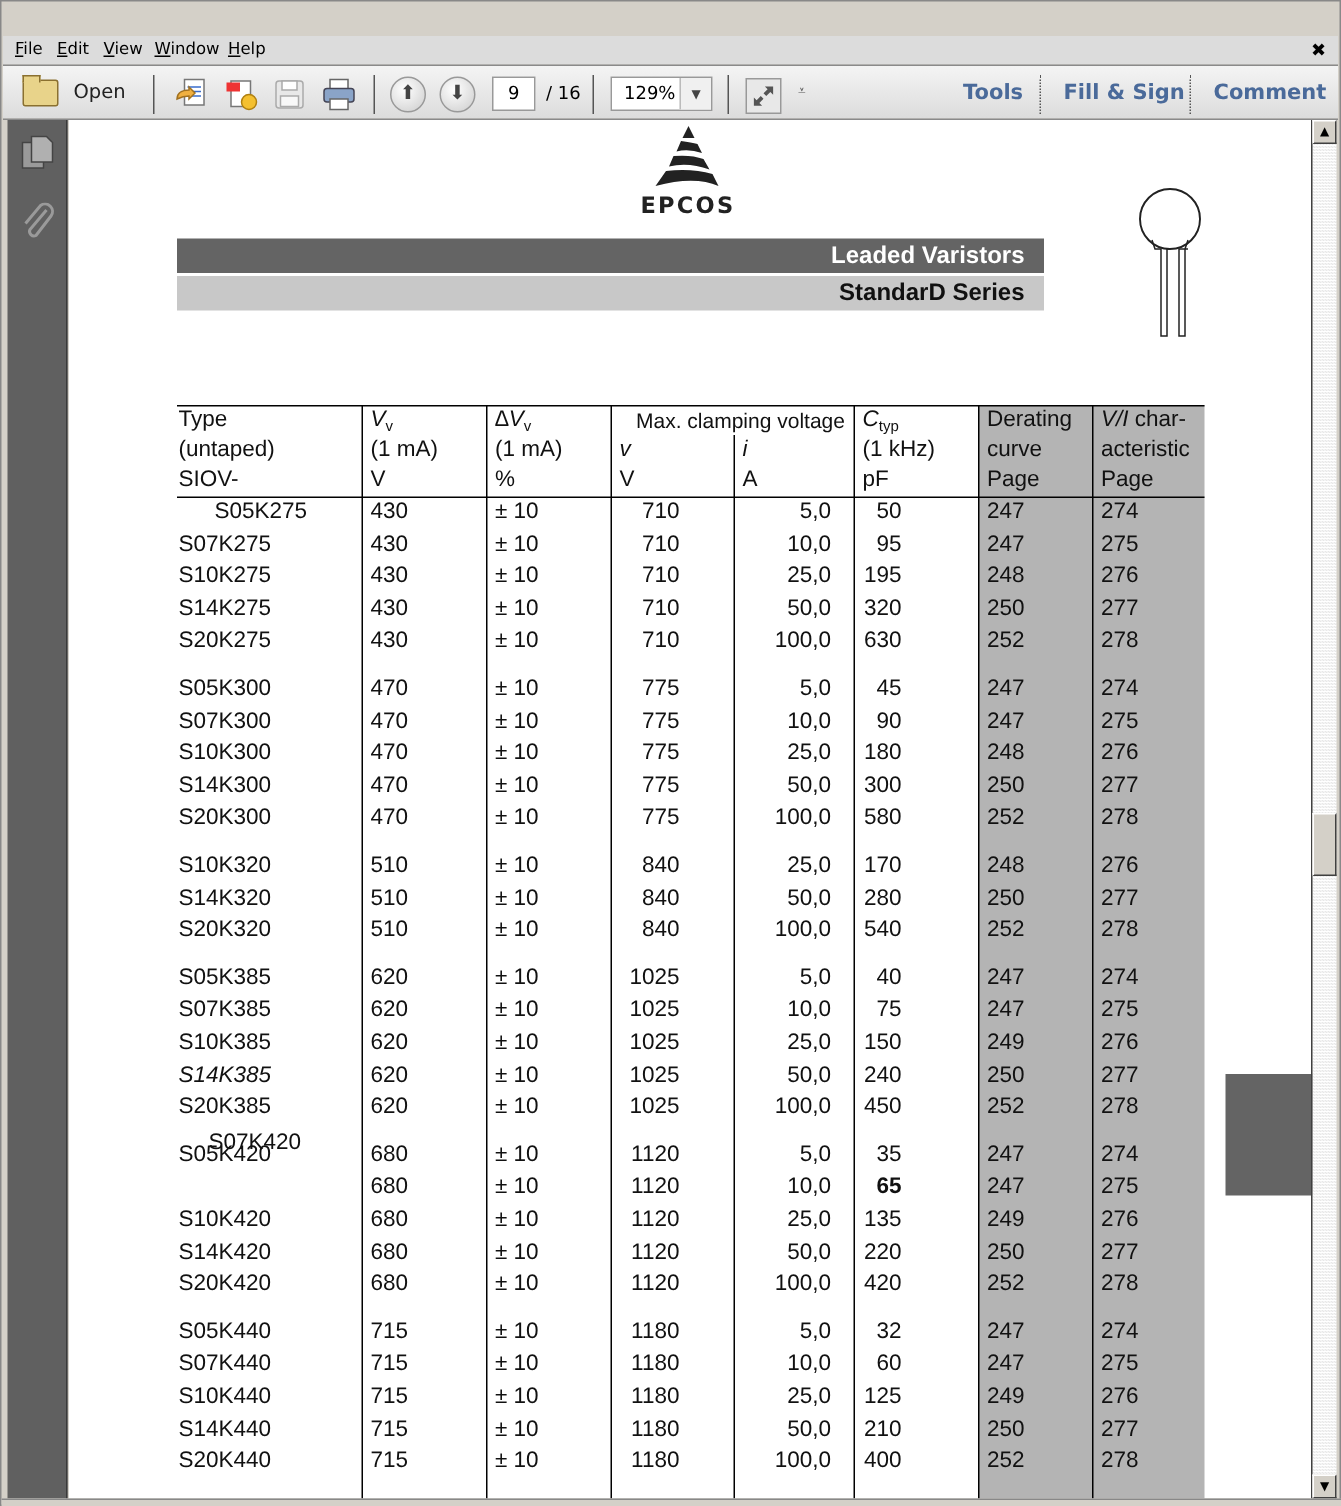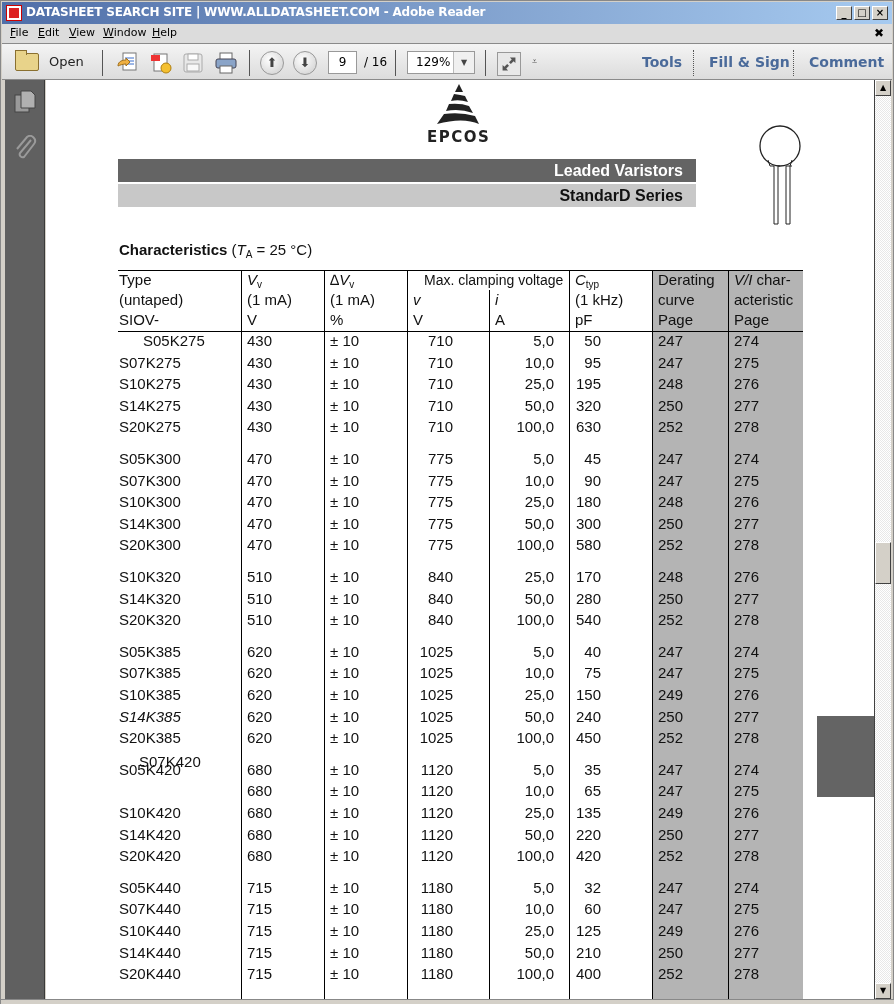--- a/index.html
+++ b/index.html
@@ -59,29 +59,20 @@
 .hc{position:absolute;line-height:20px;white-space:nowrap}
 .cell{position:absolute;white-space:nowrap;line-height:20px}
 .r{text-align:right}
 sub{font-size:10px;vertical-align:-3px}
 i{font-style:italic}
 </style>
 </head>
 <body>
 
 <div class="win">
-  <div class="titlebar light">
-    <div class="title-icon"></div>
-    <div class="title-text">DATASHEET SEARCH SITE | WWW.ALLDATASHEET.COM - Adobe Reader</div>
-    <div class="wbtns">
-      <div class="wbtn">_</div>
-      <div class="wbtn">□</div>
-      <div class="wbtn">×</div>
-    </div>
-  </div>
 
   <div class="menubar">
     <span style="left:8px"><u>F</u>ile</span>
     <span style="left:36px"><u>E</u>dit</span>
     <span style="left:67px"><u>V</u>iew</span>
     <span style="left:101px"><u>W</u>indow</span>
     <span style="left:150px"><u>H</u>elp</span>
     <span class="menu-close">✖</span>
   </div>
 
@@ -153,24 +144,20 @@
     <div class="epcos">EPCOS</div>
     <div class="bar1">Leaded Varistors</div>
     <div class="bar2">StandarD Series</div>
     <svg class="varistor" viewBox="0 0 46 104">
       <circle cx="21" cy="22" r="20" fill="#fff" stroke="#222" stroke-width="1.3"></circle>
       <path d="M9 36 l2 6 h4 v58 h4 v-58 h2" fill="none" stroke="#222" stroke-width="1"></path>
       <path d="M33 36 l-2 6 h-4 v58 h4 v-58 h2" fill="none" stroke="#222" stroke-width="1"></path>
     </svg>
     <div class="tabtag"></div>
 
-    <div class="chars">
-      <b>Characteristics</b>
-      <span>(</span><i>T</i><sub>A</sub><span> = 25 °C)</span>
-    </div>
 
     <div class="tbl" id="tbl">
       <div class="gray1"></div>
       <div class="gray2"></div>
       <div class="topline"></div>
       <div class="hline"></div>
       <div class="vline" style="left:123px"></div>
       <div class="vline" style="left:206px"></div>
       <div class="vline" style="left:289px"></div>
       <div class="subv"></div>
@@ -398,21 +385,21 @@
             <div class="cell r" style="top: 489.8px; left: 457px; width: 26px;">35</div>
             <div class="cell" style="top: 489.8px; left: 540px;">247</div>
             <div class="cell" style="top: 489.8px; left: 616px;">274</div>
           </div>
           <div>
             <div class="cell" style="top: 482px; left: 1px; margin-left: 20px;">S07K420</div>
             <div class="cell" style="top: 511.4px; left: 129px;">680</div>
             <div class="cell" style="top: 511.4px; left: 212px;">± 10</div>
             <div class="cell r" style="top: 511.4px; left: 295px; width: 40px;">1120</div>
             <div class="cell r" style="top: 511.4px; left: 377px; width: 59px;">10,0</div>
-            <div class="cell r" style="top: 511.4px; left: 457px; width: 26px;">65</div>
+            <div class="cell r" style="top: 511.4px; left: 457px; width: 26px; font-weight: bold;">65</div>
             <div class="cell" style="top: 511.4px; left: 540px;">247</div>
             <div class="cell" style="top: 511.4px; left: 616px;">275</div>
           </div>
           <div>
             <div class="cell" style="top: 533px; left: 1px;">S10K420</div>
             <div class="cell" style="top: 533px; left: 129px;">680</div>
             <div class="cell" style="top: 533px; left: 212px;">± 10</div>
             <div class="cell r" style="top: 533px; left: 295px; width: 40px;">1120</div>
             <div class="cell r" style="top: 533px; left: 377px; width: 59px;">25,0</div>
             <div class="cell r" style="top: 533px; left: 457px; width: 26px;">135</div>

